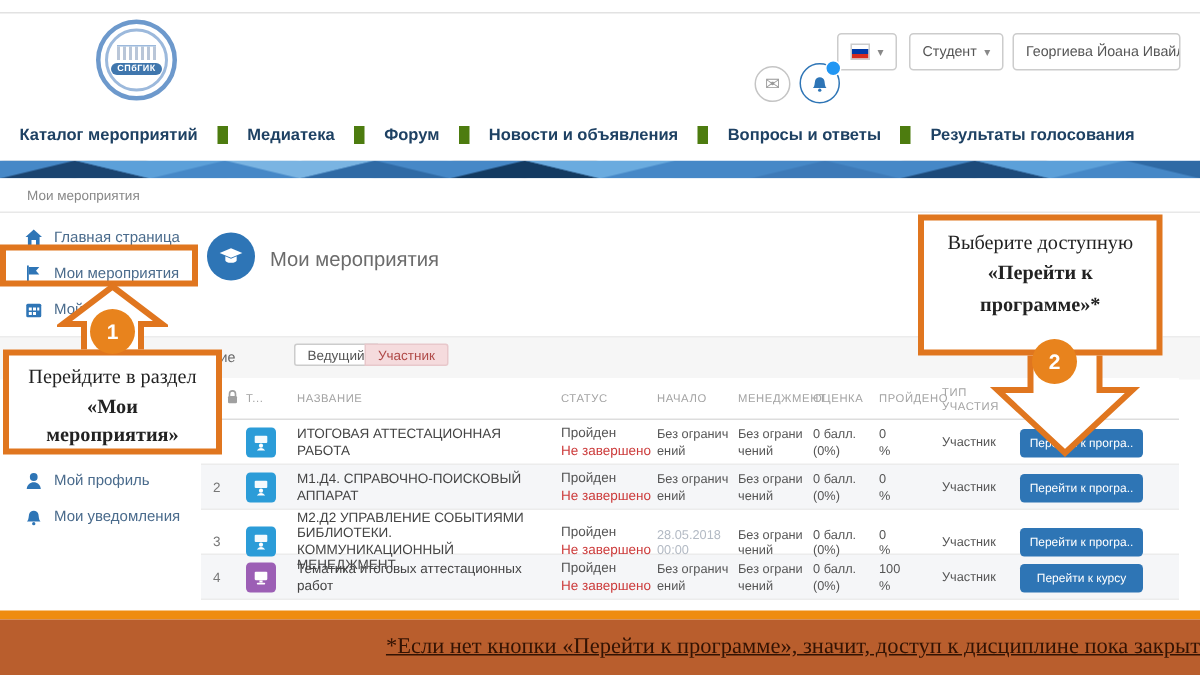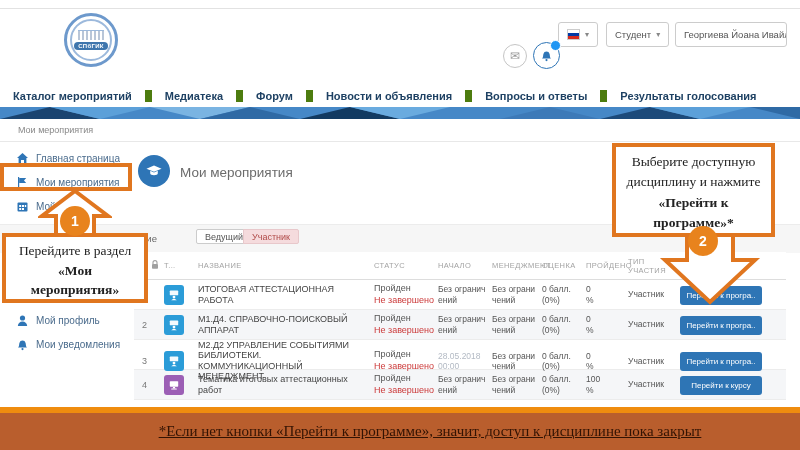--- a/index.html
+++ b/index.html
@@ -18,21 +18,21 @@
         display:flex;align-items:center;gap:5px;padding:0 8px;font-size:9.5px;color:#555;box-sizing:border-box;}
   .caret{font-size:8px;color:#888;}
   .flagru{width:17px;height:11px;border:1px solid #ccc;box-sizing:border-box;
         background:linear-gradient(#fff 0 33%,#0039a6 33% 66%,#d52b1e 66% 100%);}
   .circ-icon{position:absolute;width:24px;height:24px;border-radius:50%;border:1px solid #c5c5c5;
         display:flex;align-items:center;justify-content:center;box-sizing:border-box;background:#fff;}
   .bell-circ{width:27px;height:27px;border:1px solid #2e75b6;}
   .badge-dot{position:absolute;right:-2px;top:-3px;width:9px;height:9px;border-radius:50%;background:#2196f3;border:1px solid #fff;}
   .mailglyph{font-size:12px;color:#999;}
   
-  .nav{position:absolute;left:0;top:84px;width:800px;height:23px;display:flex;align-items:center;background:#fff;}
+  .nav{position:absolute;left:0;top:84px;width:800px;height:23px;display:flex;align-items:flex-start;background:#fff;}
   .nav-item{font-size:11px;font-weight:bold;color:#1e4163;padding:0 13px;cursor:pointer;}
   .nav-item + .nav-item{border-left:7px solid #4d7c0f;}
   
   .tristrip{position:absolute;left:0;top:107px;width:800px;height:12px;}
   
   .crumbbar{position:absolute;left:0;top:119px;width:800px;height:22px;border-bottom:1px solid #e8e8e8;
         display:flex;align-items:center;background:#fff;}
   .crumb{font-size:9px;color:#888;padding-left:18px;}
   
   .side{position:absolute;left:16px;top:146px;width:120px;}
@@ -80,21 +80,21 @@
   .co2{left:612px;top:143px;width:163px;height:94px;font-size:13.5px;line-height:1.5;padding-top:5px;}
   .co-bold{font-weight:bold;}
   .co-arrow{position:absolute;z-index:44;}
   .co-num{position:absolute;width:30px;height:30px;border-radius:50%;background:#e8831d;color:#fff;
           display:flex;align-items:center;justify-content:center;font-size:14px;font-weight:bold;z-index:46;}
   .num1{left:60px;top:206px;}
   .num2{left:688px;top:226px;}
   
   .foot-line{position:absolute;left:0;top:407px;width:800px;height:6px;background:#ef8c0f;}
   .foot-bar{position:absolute;left:0;top:413px;width:800px;height:37px;background:#b95e2d;
-            display:flex;align-items:center;justify-content:center;}
+            display:flex;align-items:center;justify-content:flex-end;}
   .foot-note{font-family:"Liberation Serif","DejaVu Serif",serif;font-size:15px;color:#331303;
              text-decoration:underline;padding-left:60px;}
 </style>
 </head>
 <body>
 
 <div class="page">
   <div class="topline"></div>
 
   <div class="logo">
@@ -352,21 +352,20 @@
     <div class="co-bold">«Мои</div>
     <div class="co-bold">мероприятия»</div>
   </div>
 
   <svg class="co-arrow" style="left:655px;top:230px;" width="112" height="76" viewBox="0 0 112 76">
     <polygon points="32,3 78,3 78,30 100,30 55,72 10,30 32,30" fill="#fff" stroke="#e0761f" stroke-width="4"></polygon>
   </svg>
   <div class="co-num num2">2</div>
   <div class="co-box co2">
     <div>Выберите доступную</div>
-    <div>дисциплину и нажмите</div>
     <div class="co-bold">«Перейти к</div>
     <div class="co-bold">программе»*</div>
   </div>
 
   <div class="foot-line"></div>
   <div class="foot-bar">
     <span class="foot-note">*Если нет кнопки «Перейти к программе», значит, доступ к дисциплине пока закрыт</span>
   </div>
 </div>
 

